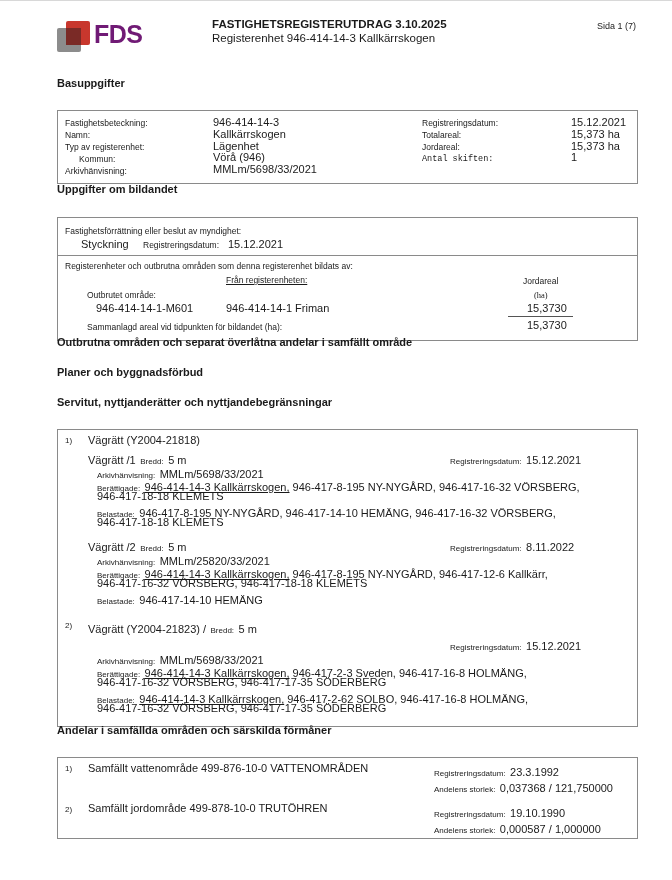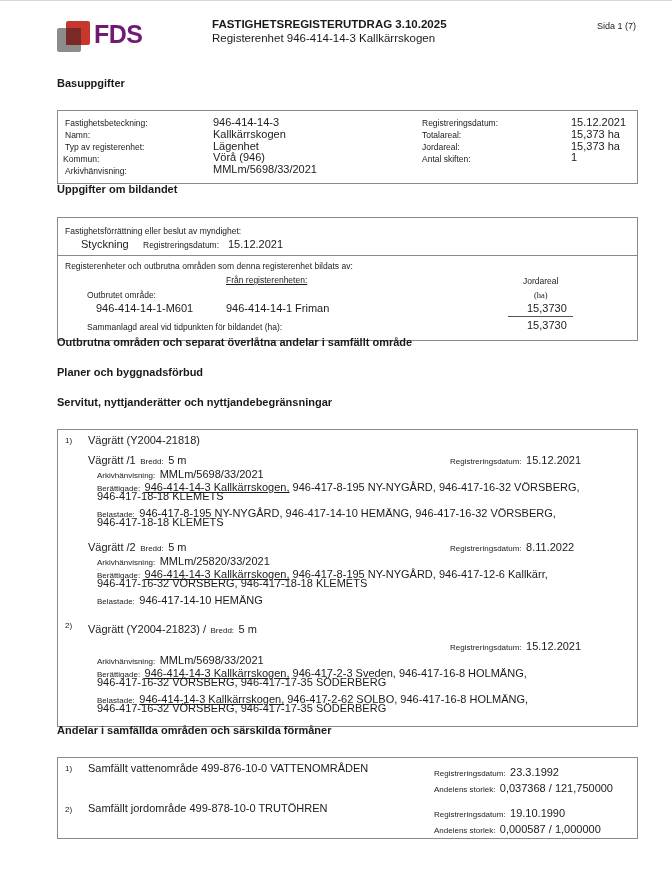--- a/index.html
+++ b/index.html
@@ -39,32 +39,32 @@
 <div class="abs pg" style="left:597px; top:21px;">Sida 1 (7)</div>
 
 <div class="abs sec" style="left:57px; top:77px;">Basuppgifter</div>
 <div class="box" style="left:57px; top:94px; width:579px; height:72px;">
   <div class="abs lbl" style="left:7px; top:7px;">Fastighetsbeteckning:</div>
   <div class="abs val" style="left:155px; top:5px;">946-414-14-3</div>
   <div class="abs lbl" style="left:7px; top:19px;">Namn:</div>
   <div class="abs val" style="left:155px; top:17px;">Kallkärrskogen</div>
   <div class="abs lbl" style="left:7px; top:31px;">Typ av registerenhet:</div>
   <div class="abs val" style="left:155px; top:29px;">Lägenhet</div>
-  <div class="abs lbl" style="left:5px; top:43px;">Kommun:</div>
+  <div class="abs lbl" style="left:21px; top:43px;">Kommun:</div>
   <div class="abs val" style="left:155px; top:40px;">Vörå (946)</div>
   <div class="abs lbl" style="left:7px; top:55px;">Arkivhänvisning:</div>
   <div class="abs val" style="left:155px; top:52px;">MMLm/5698/33/2021</div>
 
   <div class="abs lbl" style="left:364px; top:7px;">Registreringsdatum:</div>
   <div class="abs val" style="left:513px; top:5px;">15.12.2021</div>
   <div class="abs lbl" style="left:364px; top:19px;">Totalareal:</div>
   <div class="abs val" style="left:513px; top:17px;">15,373 ha</div>
   <div class="abs lbl" style="left:364px; top:31px;">Jordareal:</div>
   <div class="abs val" style="left:513px; top:29px;">15,373 ha</div>
-  <div class="abs lbl" style="left:364px; top:43px;">Antal skiften:</div>
+  <div class="abs lbl" style="left:364px; top:43px;font-family:Liberation Mono, monospace;">Antal skiften:</div>
   <div class="abs val" style="left:513px; top:40px;">1</div>
 </div>
 
 <div class="abs sec" style="left:57px; top:183px;">Uppgifter om bildandet</div>
 <div class="box" style="left:57px; top:201px; width:579px; height:122px;">
   <div class="abs lbl" style="left:7px; top:8px;">Fastighetsförrättning eller beslut av myndighet:</div>
   <div class="abs val" style="left:23px; top:20px;">Styckning</div>
   <div class="abs lbl" style="left:85px; top:22px;">Registreringsdatum:</div>
   <div class="abs val" style="left:170px; top:20px;">15.12.2021</div>
   <div class="divider" style="left:0; top:37px; width:579px;"></div>

